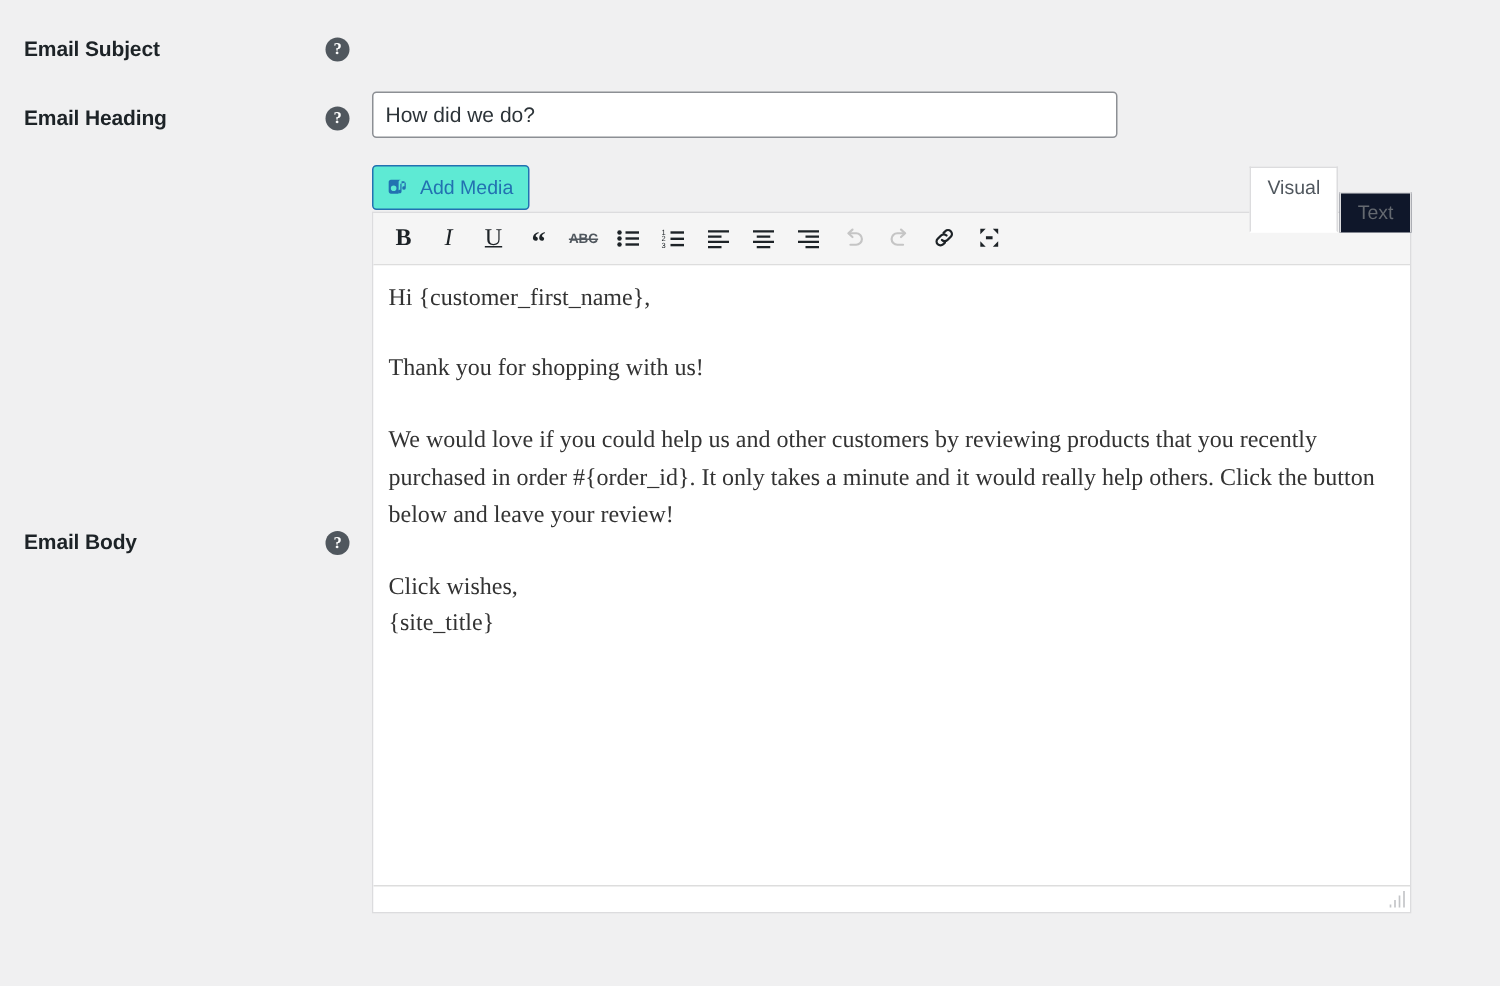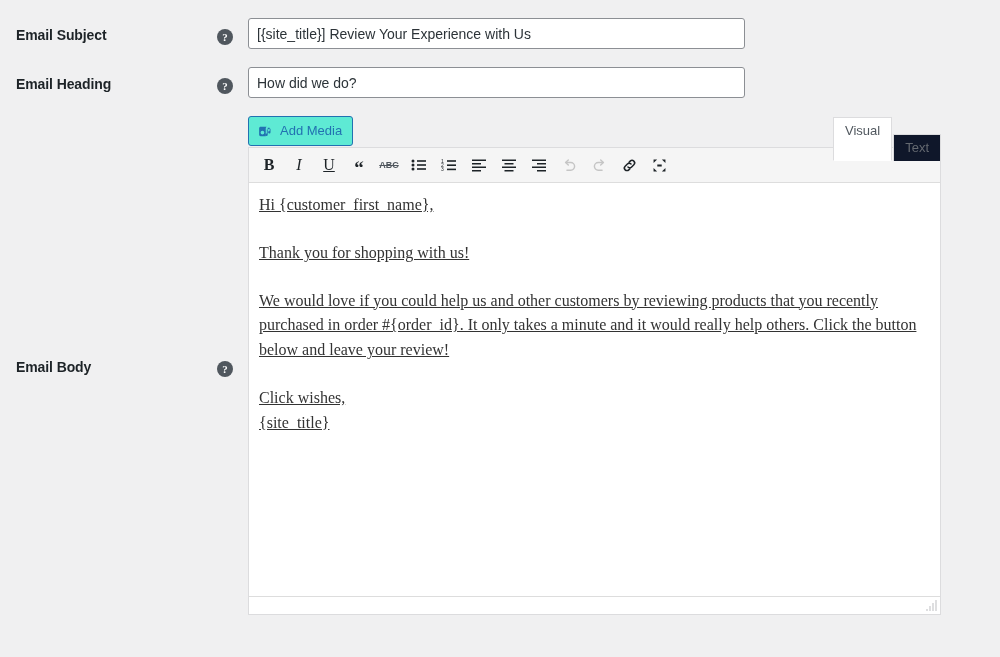--- a/index.html
+++ b/index.html
@@ -179,21 +179,21 @@
   .mce-content {
     height: 413px;
     background: #fff;
     padding: 10px 14px 10px 10px;
     font-family: "Liberation Serif", serif;
     font-size: 16px;
     line-height: 1.55;
     color: #333;
     overflow: hidden;
   }
-  .mce-content p { margin: 0 0 23px 0; text-decoration: underline; }
+  .mce-content p { margin: 0 0 23px 0; }
   .mce-content p:last-child { margin-bottom: 0; }
 
   .mce-statusbar {
     height: 18px;
     background: #fff;
     border-top: 1px solid #ddd;
     position: relative;
   }
   .resize-grip {
     position: absolute;
@@ -207,23 +207,20 @@
 <body>
 
 <div class="form-table">
 
   <div class="row row-subject">
     <div class="label-cell">
       <span class="lbl">Email Subject</span>
     </div>
     <div class="help-cell">
       <span class="help-tip">?</span>
-    </div>
-    <div class="field-cell">
-      <input class="txt-input" type="text" value="[{site_title}] Review Your Experience with Us" style="">
     </div>
   </div>
 
   <div class="row row-heading">
     <div class="label-cell">
       <span class="lbl">Email Heading</span>
     </div>
     <div class="help-cell">
       <span class="help-tip">?</span>
     </div>

